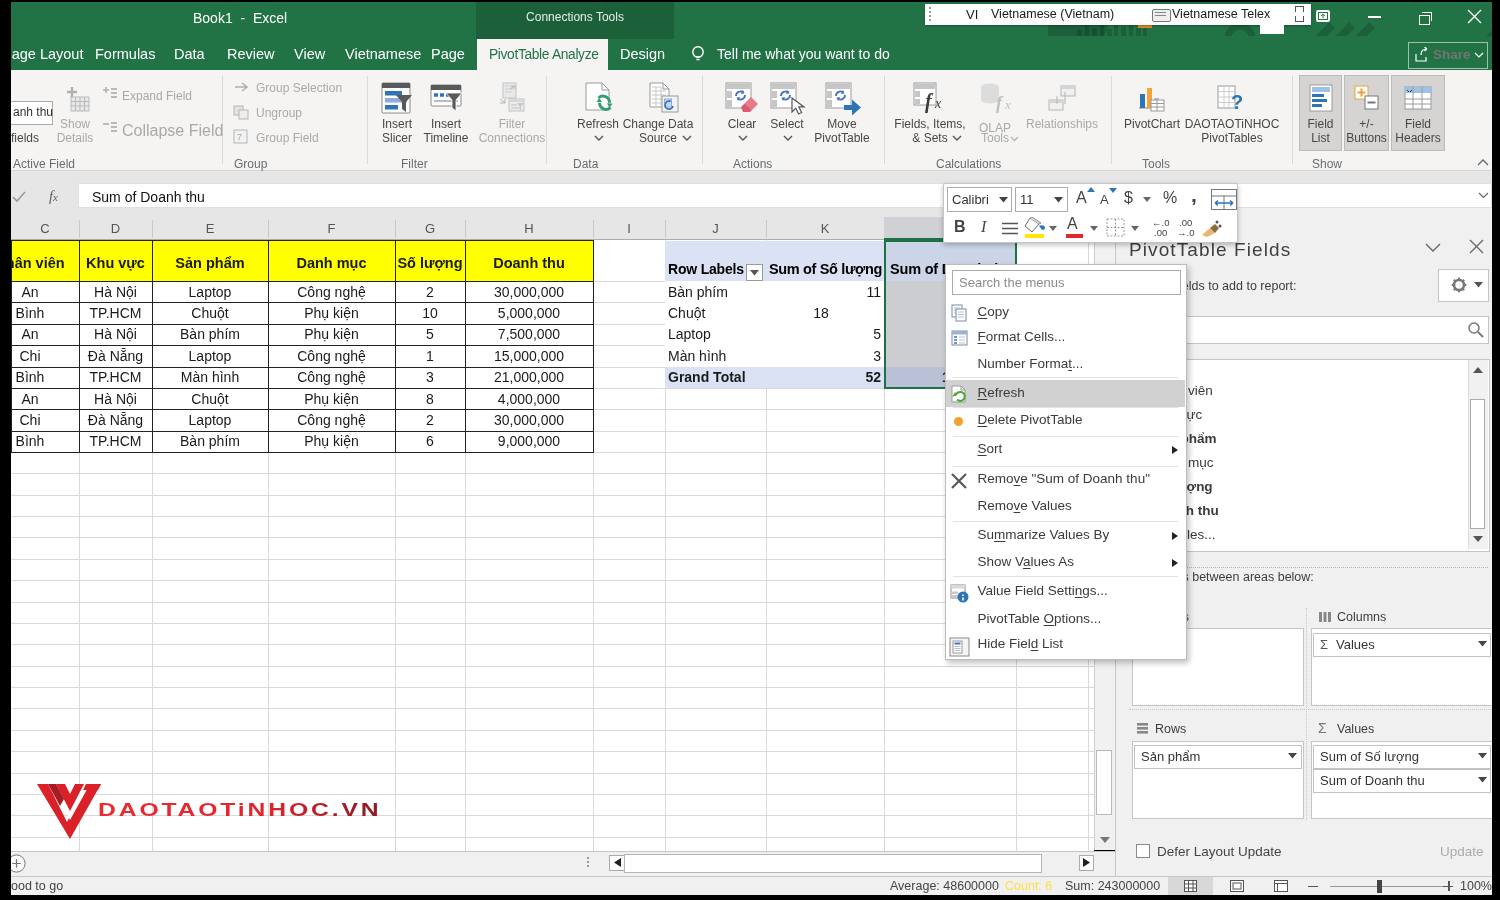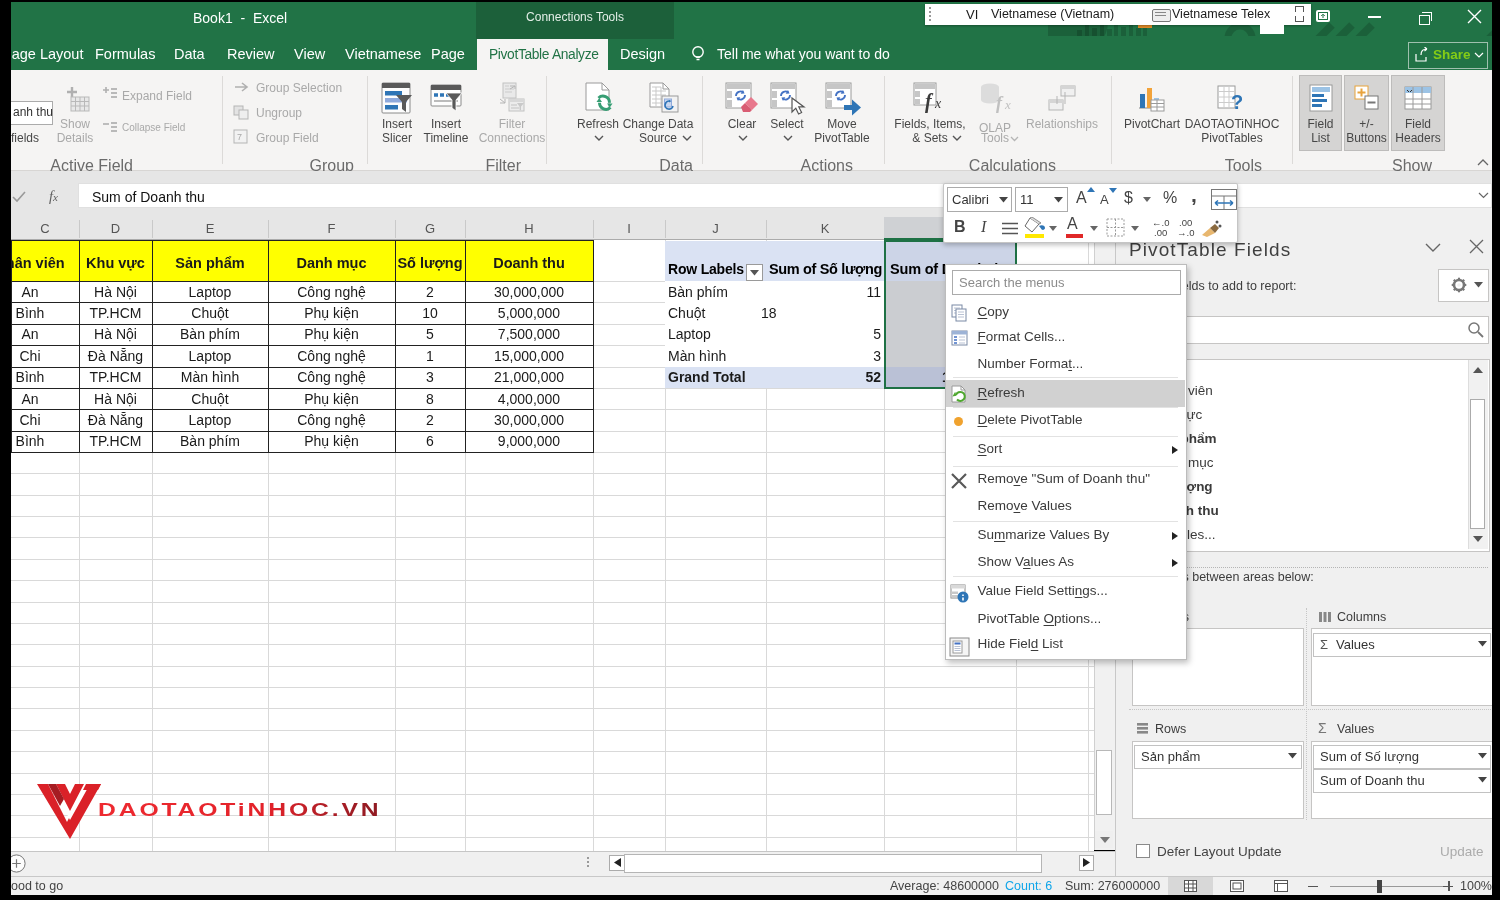--- a/index.html
+++ b/index.html
@@ -1,20 +1,20 @@
 <!DOCTYPE html>
 <html><head><meta charset="utf-8">
 <style>
 html,body{margin:0;padding:0}
 #root{position:relative;width:1500px;height:900px;background:#000;font-family:"Liberation Sans",sans-serif;overflow:hidden}
 .a{position:absolute}
 .tx{position:absolute;white-space:nowrap}
 .c{text-align:center}
 .sep{position:absolute;width:1px;background:#dcdad8}
-.glab{position:absolute;font-size:16px;color:#6b6b6b;text-align:right;white-space:nowrap}
+.glab{position:absolute;font-size:12px;color:#6b6b6b;text-align:left;white-space:nowrap}
 .rtxt{position:absolute;font-size:12px;color:#474747;text-align:center;white-space:nowrap}
 .dis{color:#a9a9a9 !important}
 .gl{position:absolute;background:#d9d9d9}
 .cell{position:absolute;font-size:14px;color:#1a1a1a;text-align:center;line-height:21px;white-space:nowrap}
 .mi{position:absolute;font-size:13.5px;color:#3b3b3b;white-space:nowrap;left:32.5px}
 .mrow{position:absolute;left:1px;width:239px;height:27px;line-height:27px}
 .msep{position:absolute;left:8px;width:225px;height:1px;background:#e2e2e2}
 .arr{position:absolute;right:9px;top:8px;width:0;height:0;border-left:6px solid #222;border-top:4.5px solid transparent;border-bottom:4.5px solid transparent}
 .combo{position:absolute;background:#fff;border:1px solid #b6b6b6;font-size:13px;color:#333}
 .pnl{position:absolute;background:#fff;border:1px solid #c6c5c4}
@@ -104,21 +104,21 @@
       <circle cx="8" cy="8" r="5.2" fill="none" stroke="#fff" stroke-width="1.4"></circle>
       <path d="M6,13 h4 M6.5,15.5 h3" stroke="#fff" stroke-width="1.3" fill="none"></path>
     </svg>
 <div class="tx" style="left:717px;top:46px;font-size:14px;color:#fff">Tell me what you want to do</div>
 
 <div class="a" style="left:1408px;top:42px;width:78px;height:25px;border:1px solid #9fc0ae"></div>
 <svg class="a" style="left:1414px;top:47px" width="16" height="16">
       <path d="M2,7 v7 h10 v-4" stroke="#fff" stroke-width="1.2" fill="none"></path>
       <path d="M7,8 c0,-4 2,-6 6,-6 m0,0 l-2.5,-2 m2.5,2 l-2.5,2" stroke="#fff" stroke-width="1.2" fill="none"></path>
     </svg>
-<div class="tx" style="left:1433px;top:47px;font-size:13.5px;color:#84cc16;font-weight:bold">Share</div>
+<div class="tx" style="left:1433px;top:47px;font-size:13.5px;color:#737373;font-weight:bold">Share</div>
 <svg class="a" style="left:1474px;top:52px" width="10" height="8">
       <path d="M1,1 l4,4 l4,-4" stroke="#fff" stroke-width="1.2" fill="none"></path>
     </svg>
 
 <div class="a" style="left:11px;top:70px;width:1481px;height:100px;background:#f5f4f3;border-bottom:1px solid #d8d6d4"></div>
 <div id="ribbon">
       <div class="sep" style="left:222px;top:76px;height:88px"></div>
       <div class="sep" style="left:367px;top:76px;height:88px"></div>
       <div class="sep" style="left:546px;top:76px;height:88px"></div>
       <div class="sep" style="left:702px;top:76px;height:88px"></div>
@@ -148,21 +148,21 @@
       <div class="rtxt dis" style="left:45px;top:131px;width:60px">Details</div>
       <svg class="a" style="left:102px;top:86px" width="16" height="14">
         <path d="M1,4 h6 M4,1 v6" stroke="#b0b0b0" stroke-width="1.6"></path>
         <path d="M9,3 h6 M9,7 h6 M9,11 h6" stroke="#b9b9b9" stroke-width="2"></path>
       </svg>
       <div class="tx dis" style="left:122px;top:89px;font-size:12px">Expand Field</div>
       <svg class="a" style="left:102px;top:120px" width="16" height="14">
         <path d="M1,4 h6" stroke="#b0b0b0" stroke-width="1.6"></path>
         <path d="M9,3 h6 M9,7 h6 M9,11 h6" stroke="#b9b9b9" stroke-width="2"></path>
       </svg>
-      <div class="tx dis" style="left:122px;top:122px;font-size:10px">Collapse Field</div>
+      <div class="tx dis" style="left:122px;top:122px;font-size:16px">Collapse Field</div>
       <svg class="a" style="left:234px;top:81px" width="16" height="12">
         <path d="M1,6 h11 M8,2 l5,4 l-5,4" stroke="#b0b0b0" stroke-width="1.6" fill="none"></path>
       </svg>
       <div class="tx dis" style="left:256px;top:81px;font-size:12px">Group Selection</div>
       <svg class="a" style="left:233px;top:105px" width="17" height="15">
         <rect x="1" y="1" width="9" height="9" fill="#e3e3e3" stroke="#b5b5b5"></rect>
         <rect x="6" y="5" width="9" height="9" fill="#eee" stroke="#b5b5b5"></rect>
       </svg>
       <div class="tx dis" style="left:256px;top:106px;font-size:12px">Ungroup</div>
       <svg class="a" style="left:233px;top:129px" width="16" height="15">
@@ -527,21 +527,21 @@
       <div class="tx" style="left:668px;top:261px;font-size:14px;letter-spacing:-0.2px;font-weight:bold;color:#000">Row Labels</div>
       <div class="a" style="left:746px;top:264px;width:17px;height:17px;background:#fff;border:1px solid #9a9a9a;box-sizing:border-box"></div>
       <svg class="a" style="left:750px;top:270px" width="9" height="6">
         <path d="M0,0 L4.5,5.5 L9,0 Z" fill="#555"></path>
       </svg>
       <div class="tx" style="left:769px;top:261px;font-size:14.5px;font-weight:bold;color:#000;letter-spacing:-0.35px">Sum of Số lượng</div>
       <div class="tx" style="left:890px;top:261px;font-size:14.5px;font-weight:bold;color:#000;letter-spacing:-0.2px">Sum of Doanh thu</div>
       <div class="cell" style="left:668px;top:281.5px;text-align:left">Bàn phím</div>
       <div class="cell" style="left:761px;top:281.5px;width:120px;text-align:right">11</div>
       <div class="cell" style="left:668px;top:302.9px;text-align:left">Chuột</div>
-      <div class="cell" style="left:761px;top:302.9px;width:120px;text-align:left">18</div>
+      <div class="cell" style="left:761px;top:302.9px;width:120px;text-align:center">18</div>
       <div class="cell" style="left:668px;top:324.3px;text-align:left">Laptop</div>
       <div class="cell" style="left:761px;top:324.3px;width:120px;text-align:right">5</div>
       <div class="cell" style="left:668px;top:345.7px;text-align:left">Màn hình</div>
       <div class="cell" style="left:761px;top:345.7px;width:120px;text-align:right">3</div>
       <div class="cell" style="left:880px;top:281.5px;width:132px;text-align:right">16500000</div>
       <div class="cell" style="left:880px;top:302.9px;width:132px;text-align:right">9000000</div>
       <div class="cell" style="left:880px;top:324.3px;width:132px;text-align:right">75000000</div>
       <div class="cell" style="left:880px;top:345.7px;width:132px;text-align:right">21000000</div>
       <div class="cell" style="left:668px;top:367.3px;text-align:left;font-weight:bold">Grand Total</div>
       <div class="cell" style="left:761px;top:367.3px;width:120px;text-align:right;font-weight:bold">52</div>
@@ -572,22 +572,22 @@
     </svg>
 <div class="a" style="left:624px;top:854px;width:418px;height:19px;background:#fff;border:1px solid #b5b5b5;box-sizing:border-box"></div>
 <div class="a" style="left:1079px;top:855px;width:15px;height:16px;background:#fff;border:1px solid #ababab;box-sizing:border-box"></div>
 <svg class="a" style="left:1083px;top:858px" width="7" height="9">
       <path d="M0,0 L7,4.5 L0,9 Z" fill="#222"></path>
     </svg>
 
 <div class="a" style="left:11px;top:876px;width:1481px;height:19px;background:#f0f0f0;border-top:1px solid #c8c8c8;box-sizing:border-box"></div>
 <div class="tx" style="left:11px;top:879px;font-size:12.5px;color:#444">ood to go</div>
 <div class="tx" style="left:890px;top:879px;font-size:12.5px;color:#444">Average: 48600000</div>
-<div class="tx" style="left:1005px;top:879px;font-size:12.5px;color:#0ea5e9">Count: 6</div>
-<div class="tx" style="left:1065px;top:879px;font-size:12.5px;color:#444">Sum: 276000000</div>
+<div class="tx" style="left:1005px;top:879px;font-size:12.5px;color:#fde047">Count: 6</div>
+<div class="tx" style="left:1065px;top:879px;font-size:12.5px;color:#444">Sum: 243000000</div>
 <div class="a" style="left:1168px;top:877px;width:45px;height:18px;background:#d8d8d8"></div>
 <svg class="a" style="left:1184px;top:880px" width="13" height="12">
       <rect x="0.5" y="0.5" width="12" height="11" fill="#fff" stroke="#555"></rect>
       <path d="M0,4 h13 M0,8 h13 M4.5,0 v12 M9,0 v12" stroke="#555" stroke-width="1"></path>
     </svg>
 <svg class="a" style="left:1230px;top:880px" width="14" height="12">
       <rect x="0.5" y="0.5" width="13" height="11" fill="#fff" stroke="#555"></rect>
       <rect x="3" y="3" width="8" height="6" fill="none" stroke="#555"></rect>
     </svg>
 <svg class="a" style="left:1274px;top:880px" width="14" height="12">

